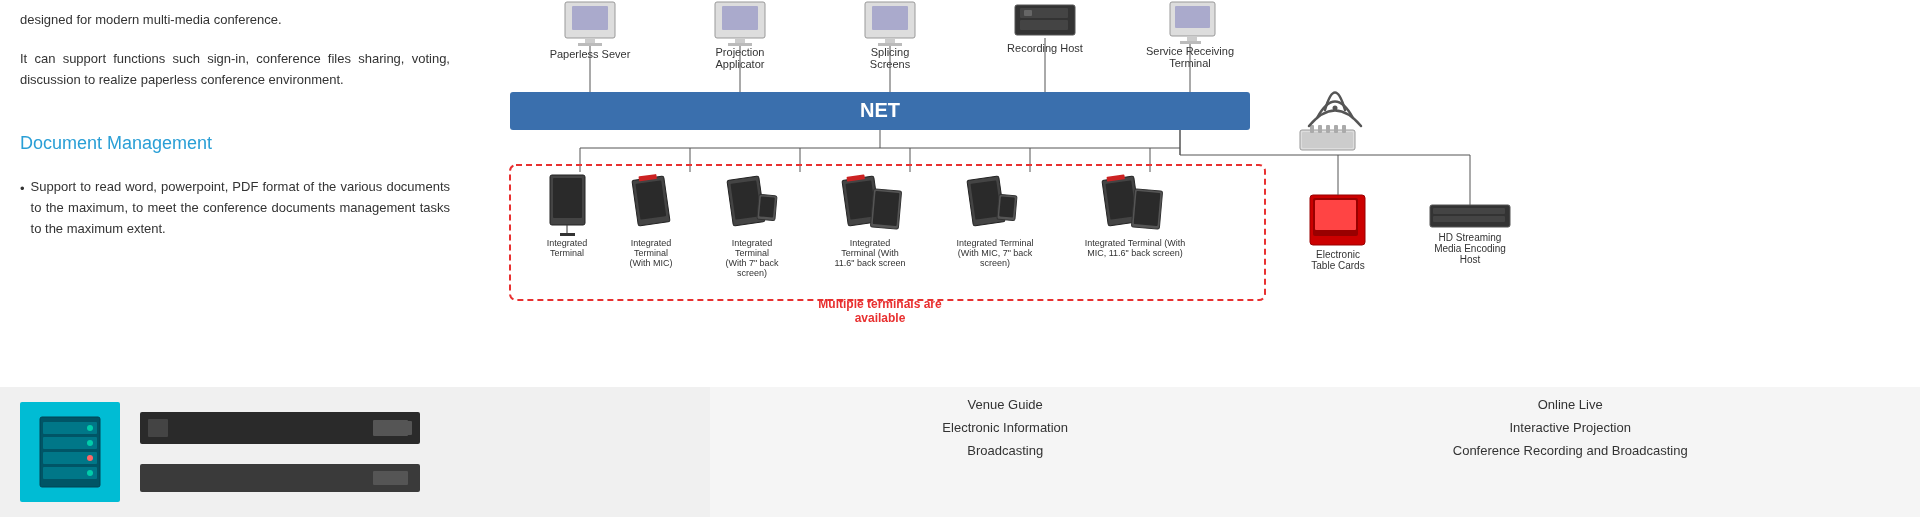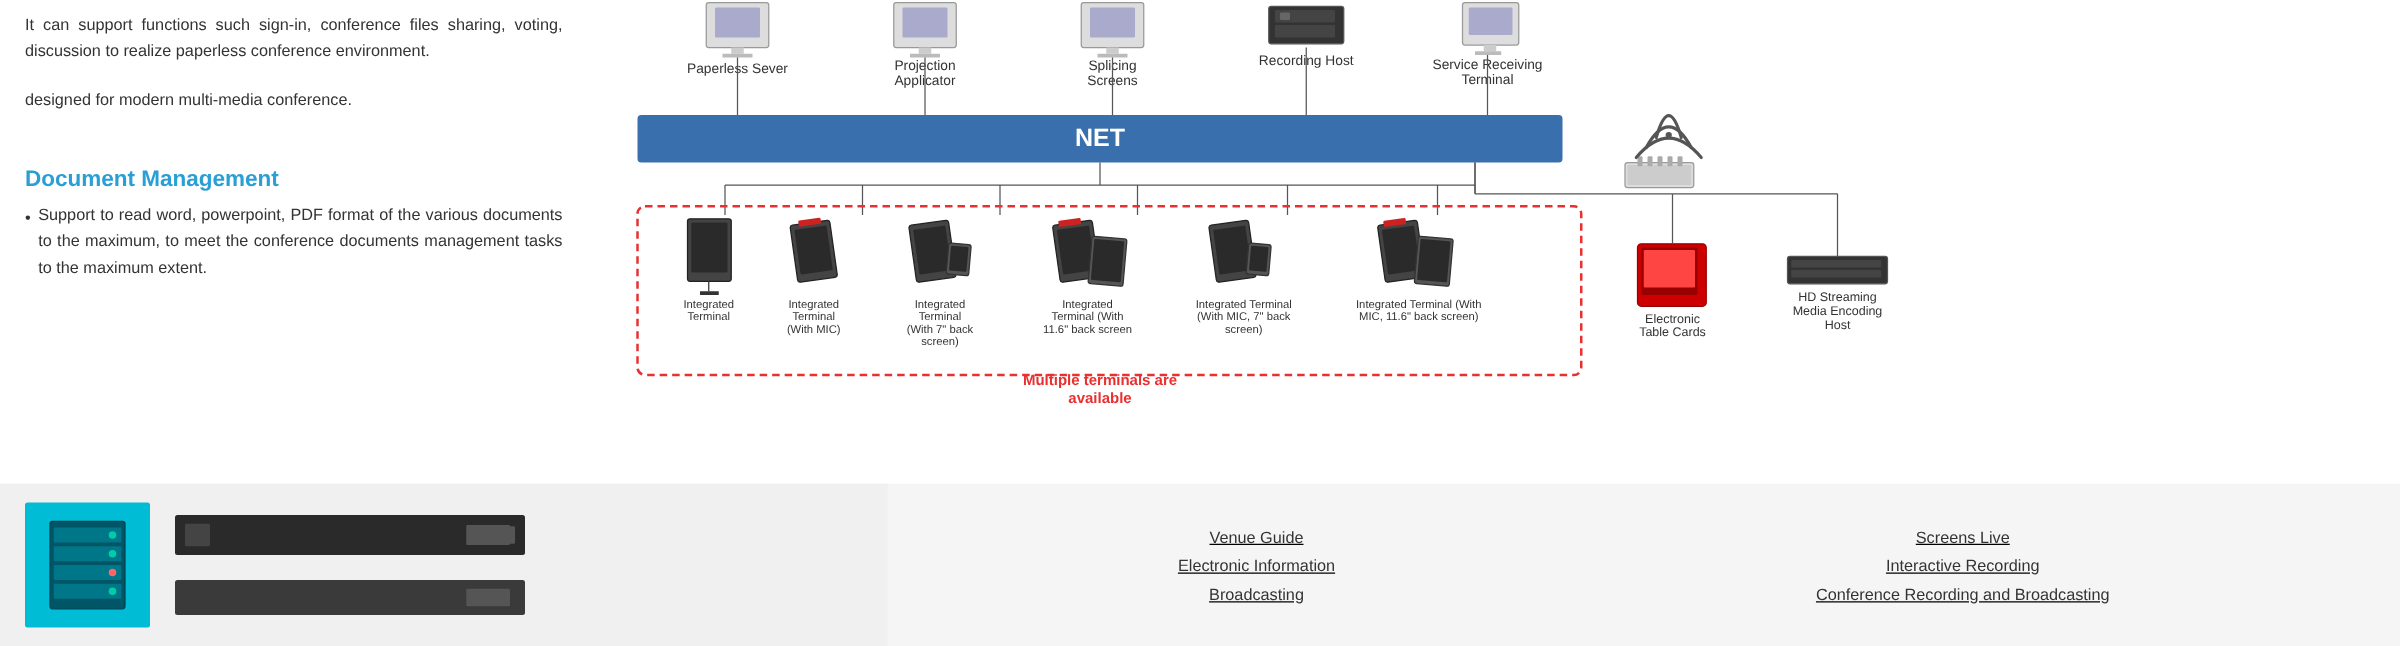--- a/index.html
+++ b/index.html
@@ -30,22 +30,22 @@
     }
 
     .left-panel .intro-text {
       margin-bottom: 18px;
       text-align: justify;
     }
 
     .left-panel .doc-management-title {
       color: #2a9fd6;
       font-size: 18px;
-      font-weight: bold;
-      margin-bottom: 4px;
+      font-weight: normal;
+      margin-bottom: 19px;
     }
 
     .left-panel .bullet-text {
       display: flex;
       align-items: flex-start;
       text-align: justify;
     }
 
     .left-panel .bullet-text .bullet {
       margin-right: 6px;
@@ -113,23 +113,21 @@
       width: 30px;
       height: 14px;
       background: #555;
       border-radius: 1px;
     }
 
     .footer-links {
       flex: 1;
       display: flex;
       justify-content: space-around;
-      align-items: center;
       padding: 10px 40px;
-      text-decoration: underline;
     }
 
     .footer-col {
       display: flex;
       flex-direction: column;
       gap: 8px;
       text-align: center;
     }
 
     .footer-link {
@@ -137,22 +135,22 @@
       color: #333;
       cursor: pointer;
     }
   </style>
 </head>
 <body>
 
 <div class="main-content">
 
   <div class="left-panel">
+    <p class="intro-text">designed for modern multi-media conference.</p>
     <p class="intro-text">It can support functions such sign-in, conference files sharing, voting, discussion to realize paperless conference environment.</p>
-    <p class="intro-text">designed for modern multi-media conference.</p>
     <br>
     <h2 class="doc-management-title">Document Management</h2>
     <div class="bullet-text">
       <span class="bullet">•</span>
       <span>Support to read word, powerpoint, PDF format of the various documents to the maximum, to meet the conference documents management tasks to the maximum extent.</span>
     </div>
   </div>
 
   <div class="diagram-panel">
     <svg width="1380" height="395" viewBox="0 0 1380 395" style="overflow:visible;">
@@ -370,18 +368,18 @@
     </div>
   </div>
 
   <div class="footer-links">
     <div class="footer-col">
       <span class="footer-link">Venue Guide</span>
       <span class="footer-link">Electronic Information</span>
       <span class="footer-link">Broadcasting</span>
     </div>
     <div class="footer-col">
-      <span class="footer-link">Screens Live</span>
-      <span class="footer-link">Interactive Recording</span>
+      <span class="footer-link">Online Live</span>
+      <span class="footer-link">Interactive Projection</span>
       <span class="footer-link">Conference Recording and Broadcasting</span>
     </div>
   </div>
 </div>
 
 </body></html>

